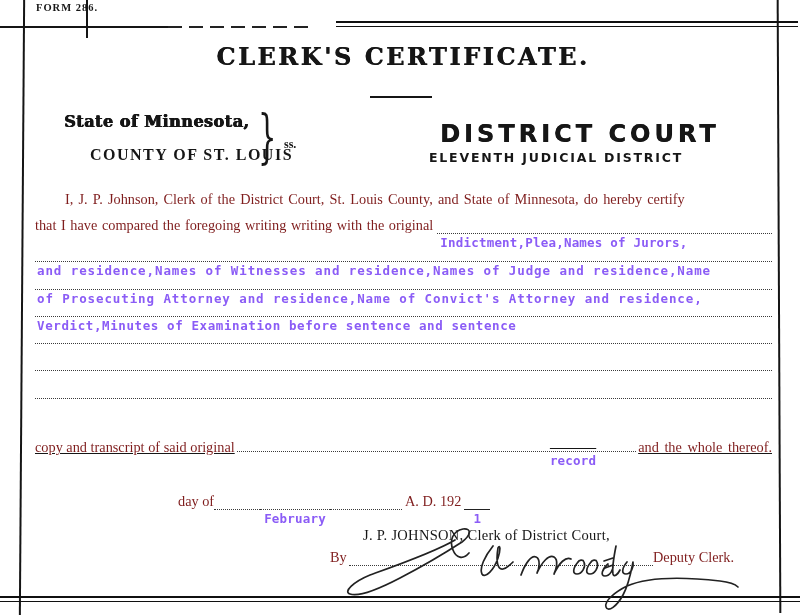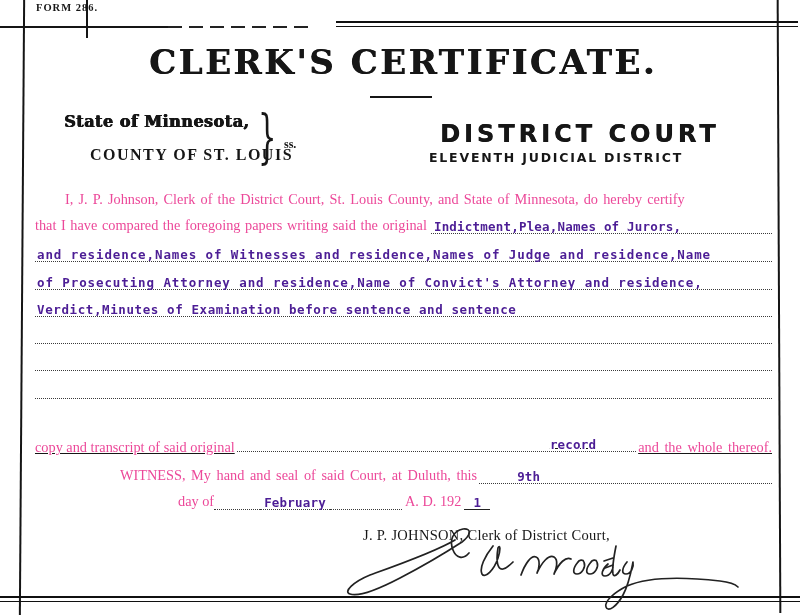--- a/index.html
+++ b/index.html
@@ -2,35 +2,35 @@
 <html><head>
 <meta charset="utf-8">
 <style>
   html,body{margin:0;padding:0;background:#e8e8e8;}
   .page{
     position:relative;width:800px;height:615px;background:#ffffff;
     color:#161616;font-family:"Liberation Serif",serif;overflow:hidden;
     margin:0 auto;
   }
   .abs{position:absolute;}
-  .printed{font-size:14.3px;color:#ec4899;}
+  .printed{font-size:14.3px;color:#7f1d1d;}
   .typed{
     font-family:"DejaVu Sans Mono",monospace;font-weight:bold;font-size:12.5px;
-    letter-spacing:0.2px;white-space:nowrap;color:#4c1d95;position:relative;top:2px;
+    letter-spacing:0.2px;white-space:nowrap;color:#8b5cf6;position:relative;top:18px;
   }
   .row{position:absolute;display:flex;align-items:flex-end;}
   .blank{border-bottom:1.5px dotted #3a3a3a;min-height:4px;}
   .grow{flex:1;}
   .nowrap{white-space:nowrap;}
   .rule{background:#151515;}
   .dbl{border-top:2.5px solid #101010;border-bottom:1.5px solid #101010;background:transparent;}
   .form-no{font-size:10.5px;font-weight:bold;letter-spacing:1px;font-family:"Liberation Serif",serif;}
   .title{
     left:0;right:0;top:42px;text-align:center;padding-left:6px;
-    font-family:"DejaVu Serif",serif;font-weight:bold;font-size:34px;letter-spacing:2.5px;
+    font-family:"DejaVu Serif",serif;font-weight:bold;font-size:24px;letter-spacing:2.5px;
     text-shadow:0.5px 0 0 #111;
   }
   .state{
     font-family:"DejaVu Serif",serif;font-weight:bold;font-size:16px;
     text-shadow:0.8px 0 0 #111, 0 0.4px 0 #111;letter-spacing:0.5px;
   }
   .county{font-size:16px;font-weight:bold;letter-spacing:1.5px;}
   .brace{font-family:"DejaVu Serif",serif;font-size:58px;line-height:1;transform:scaleX(0.5);transform-origin:left top;font-weight:400;}
   .ss{font-size:12px;font-weight:bold;}
   .court{
@@ -64,21 +64,21 @@
   <div class="abs county" style="left:90px;top:146px;">COUNTY OF ST. LOUIS</div>
   <div class="abs brace" style="left:258px;top:108px;">}</div>
   <div class="abs ss" style="left:284px;top:137px;">ss.</div>
 
   <div class="abs court" style="left:440px;top:120px;">DISTRICT COURT</div>
   <div class="abs district" style="left:429px;top:150px;">ELEVENTH JUDICIAL DISTRICT</div>
 
   <div class="abs printed nowrap" style="left:35px;top:191px;width:740px;text-indent:30px;word-spacing:1.6px;">I, J. P. Johnson, Clerk of the District Court, St. Louis County, and State of Minnesota, do hereby certify</div>
 
   <div class="row" style="left:35px;top:212px;width:737px;height:22px;">
-    <span class="printed nowrap" style="word-spacing:1px;">that I have compared the foregoing papers writing said the original</span>
+    <span class="printed nowrap" style="word-spacing:1px;">that I have compared the foregoing writing writing with the original</span>
     <span class="blank grow" style="margin-left:4px;">
       <span class="typed" style="padding-left:3px;">Indictment,Plea,Names of Jurors,</span>
     </span>
   </div>
 
   <div class="row" style="left:35px;top:240px;width:737px;height:22px;">
     <span class="blank grow">
       <span class="typed" style="padding-left:2px;letter-spacing:0.9px;">and residence,Names of Witnesses and residence,Names of Judge and residence,Name</span>
     </span>
   </div>
@@ -107,42 +107,41 @@
 
 
   <div class="row" style="left:35px;top:432px;width:737px;height:24px;text-decoration:underline;">
     <span class="printed nowrap">copy and transcript of said original</span>
     <span class="blank grow" style="text-align:right;margin:4px 2px;">
       <span class="typed" style="position:relative;left:-10%;">record</span>
     </span>
     <span class="printed nowrap" style="word-spacing:2px;">and the whole thereof.</span>
   </div>
 
-  <div class="row" style="left:120px;top:461px;width:652px;height:23px;">
-    <span class="printed nowrap" style="word-spacing:2px;">WITNESS, My hand and seal of said Court, at Duluth, this</span>
-    <span class="blank grow" style="margin-left:2px;">
-      <span class="typed" style="margin-left:38px;">9th</span>
-    </span>
-  </div>
 
   <div class="row" style="left:178px;top:488px;height:22px;">
     <span class="printed nowrap">day of</span>
     <span class="blank" style="width:46px;"></span>
     <span class="blank" style="padding:0 4px;">
       <span class="typed">February</span>
     </span>
     <span class="blank" style="width:72px;"></span>
     <span class="printed nowrap" style="margin:0 3px;">A. D. 192</span>
     <span style="width:26px;border-bottom:1.5px solid #222;text-align:center;">
       <span class="typed">1</span>
     </span>
   </div>
 
   <div class="abs johnson" style="left:363px;top:527px;">J. P. JOHNSON, Clerk of District Court,</div>
 
+  <div class="row" style="left:330px;top:544px;width:404px;height:22px;">
+    <span class="printed nowrap">By</span>
+    <span class="blank grow" style="margin-left:2px;"></span>
+    <span class="printed nowrap">Deputy Clerk.</span>
+  </div>
 
   <svg class="sig" width="425" height="95" viewBox="0 0 425 95" aria-label="handwritten signature">
     <g fill="none" stroke="#222222" stroke-width="1.7" stroke-linecap="round" stroke-linejoin="round">
 
       <path d="M130,20 C110,32 70,46 45,55 C28,62 18,72 25,74 C34,77 52,70 75,58 C100,45 120,33 137,22 C146,15 147,8 138,9 C128,11 124,20 128,30 C131,38 138,40 144,33"></path>
 
       <path d="M168,26 C160,36 154,48 157,54 C160,59 169,50 173,38 C176,29 175,24 173,28 C171,40 172,50 178,49 C182,48 186,44 188,42"></path>
 
       <path d="M196,55 C200,44 206,35 211,37 C216,39 214,49 212,53 C217,42 224,34 229,37 C234,40 231,50 229,54 C234,43 241,36 246,39"></path>
 

